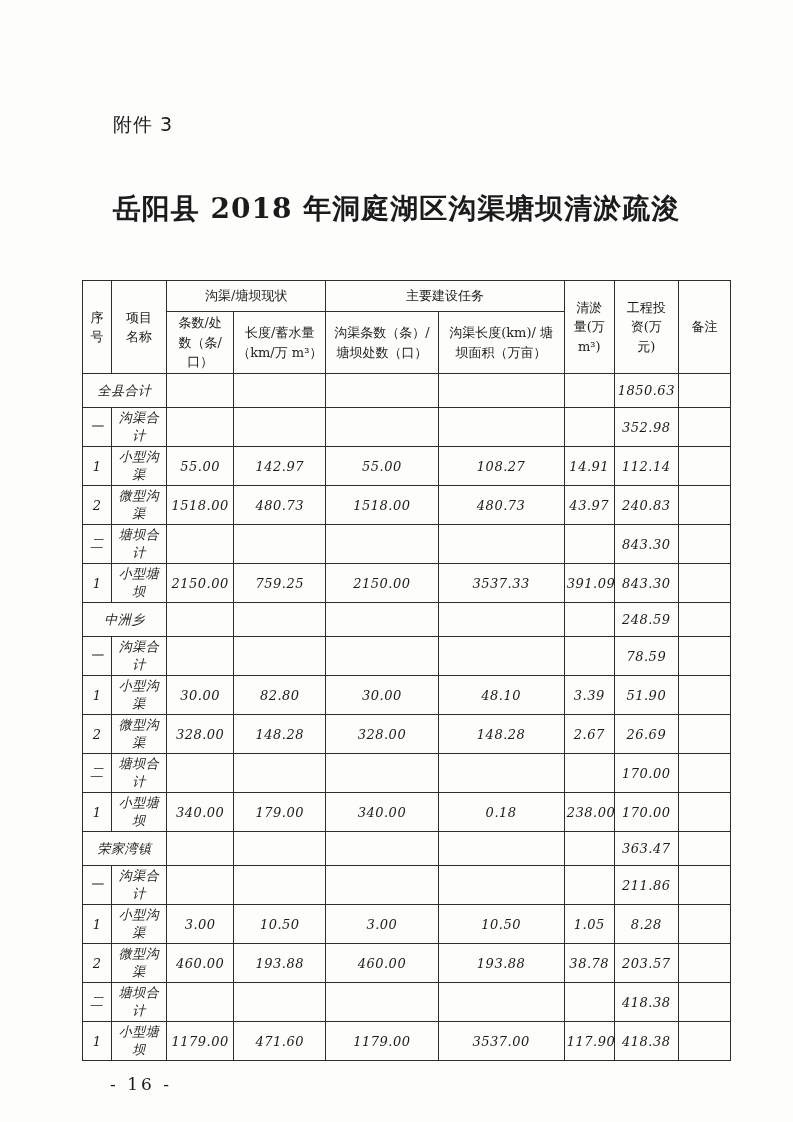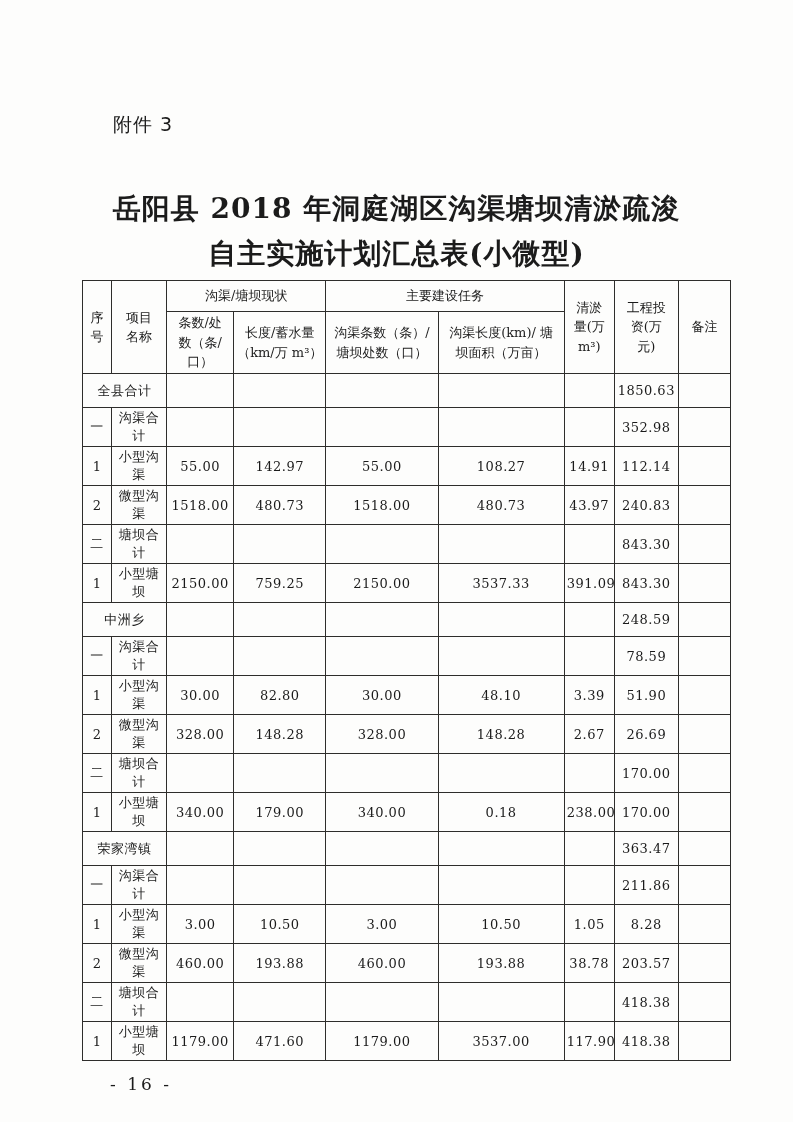--- a/index.html
+++ b/index.html
@@ -55,40 +55,39 @@
     padding: 1px 2px;
     font-weight: 400;
     overflow: hidden;
   }
   .summary-table thead th {
     white-space: pre-line;
     line-height: 1.5;
   }
   .summary-table thead tr.group-row { height: 31px; }
   .summary-table thead tr.sub-row { height: 62px; }
-  .summary-table tbody tr { height: 34px; }
+  .summary-table tbody tr { height: 34px; font-style: italic; }
   .summary-table tbody td { letter-spacing: 0.5px; }
   .page-number {
     position: absolute;
     left: 110px;
     top: 1074px;
     font-size: 17px;
     letter-spacing: 3px;
   }
 </style>
 </head>
 <body>
 
 <div class="page">
 
   <div class="attachment">附件 3</div>
 
   <h1 class="title">
     <span class="title-line">岳阳县 2018 年洞庭湖区沟渠塘坝清淤疏浚</span>
-    <span class="title-line">自主实施计划汇总表(小微型)</span>
   </h1>
 
   <table class="summary-table">
     <colgroup>
       <col style="width:29px">
       <col style="width:55px">
       <col style="width:67px">
       <col style="width:92px">
       <col style="width:112px">
       <col style="width:126px">

